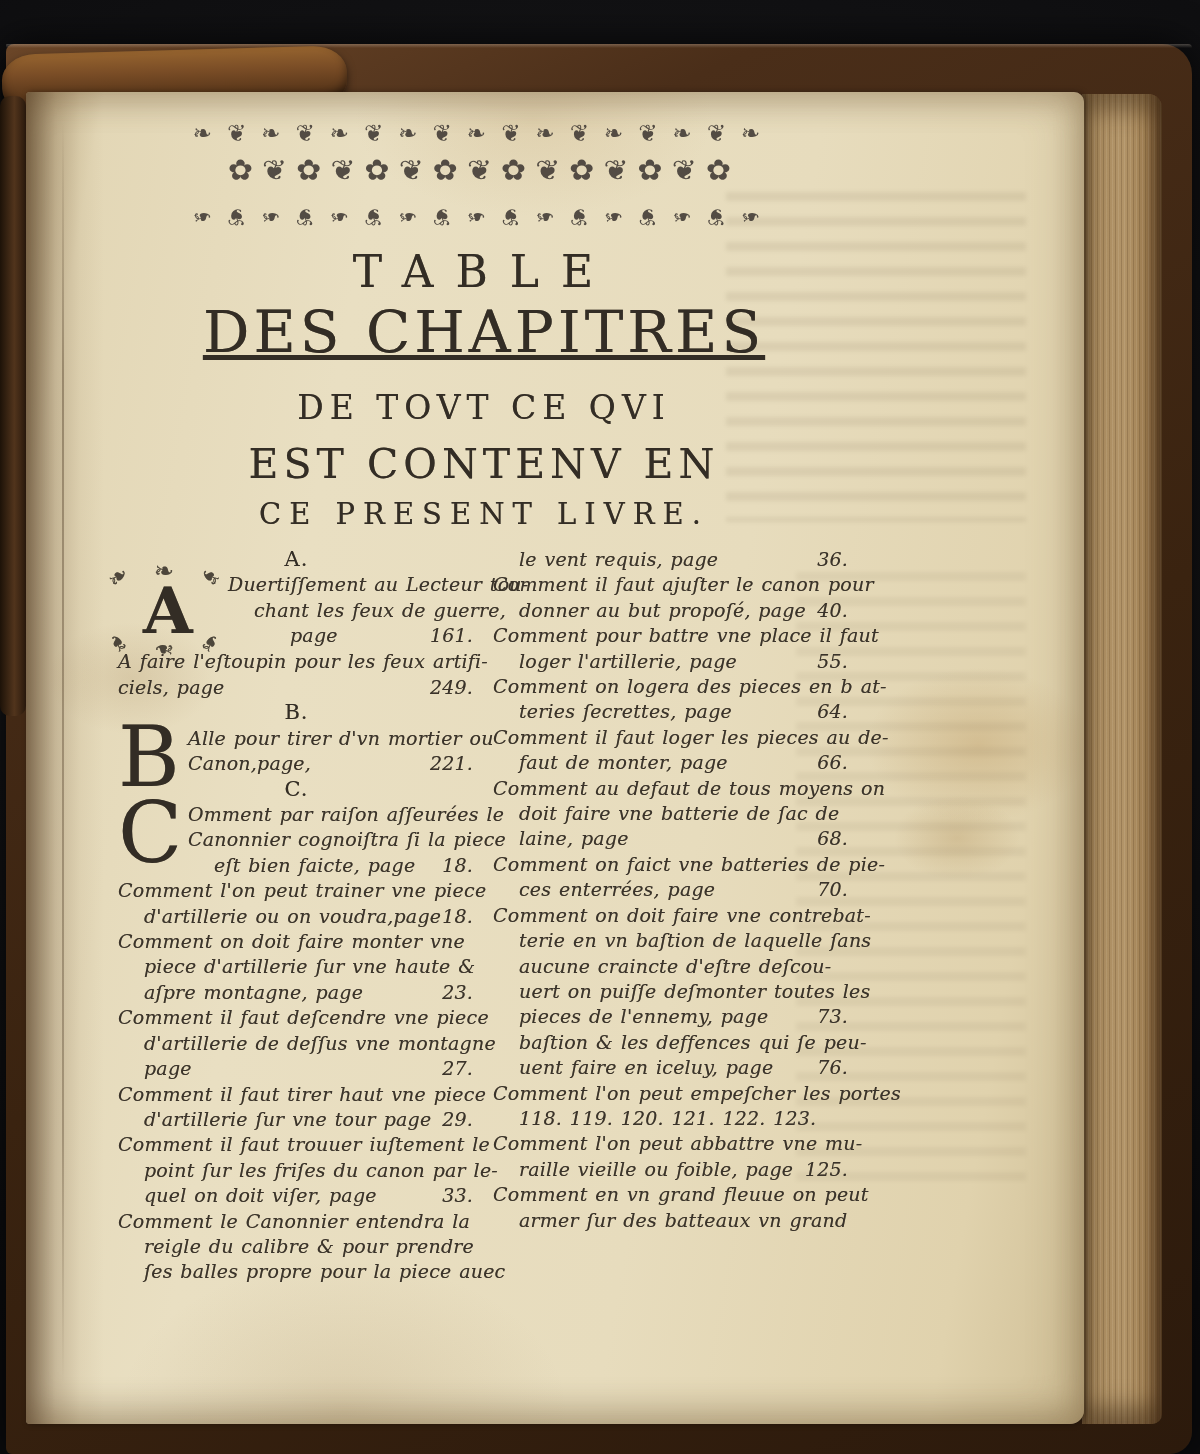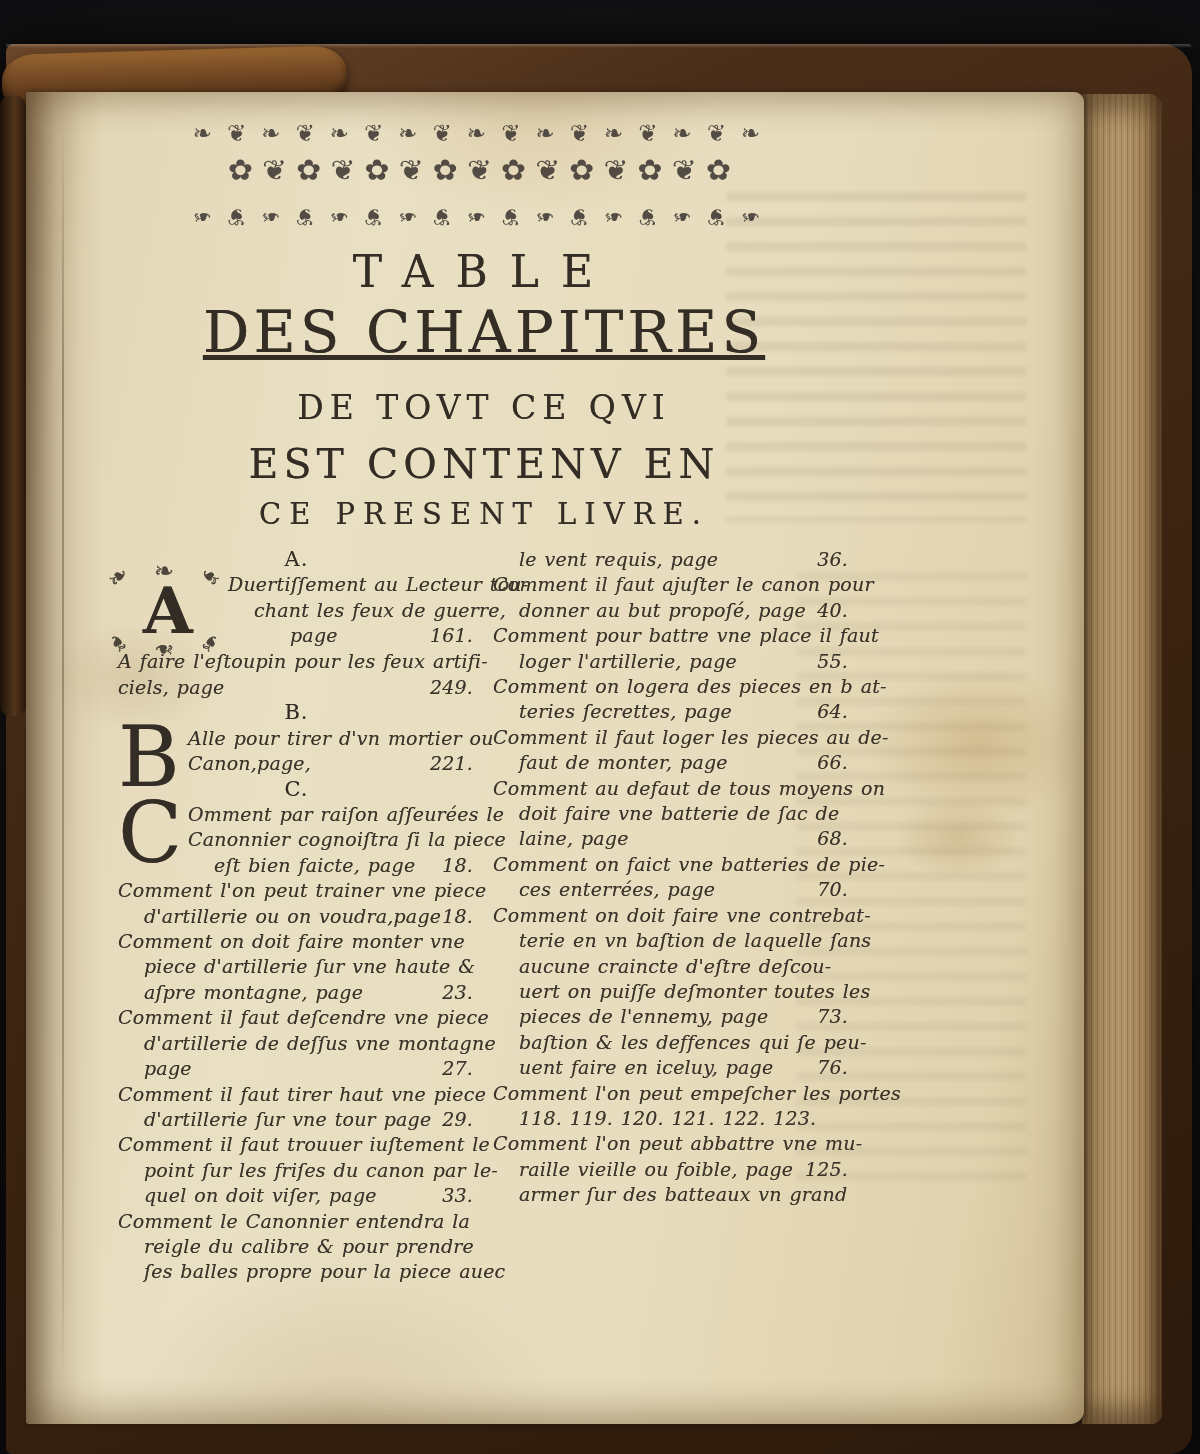--- a/index.html
+++ b/index.html
@@ -237,18 +237,19 @@
           </div>
           <div class="entry">
             <div class="line"><span class="t">Comment l'on peut empeſcher les portes</span></div>
             <div class="line ind1"><span class="t">118. 119. 120. 121. 122. 123.</span></div>
           </div>
           <div class="entry">
             <div class="line"><span class="t">Comment l'on peut abbattre vne mu-</span></div>
             <div class="line ind1"><span class="t">raille vieille ou foible, page</span><span class="pg">125.</span></div>
           </div>
           <div class="entry">
+            <div class="line"><span class="t">Comment en vn grand fleuue on peut</span></div>
             <div class="line ind1"><span class="t">armer ſur des batteaux vn grand</span></div>
           </div>
         </div>
     </div>
   </div>
 </div>
 
 </body></html>

